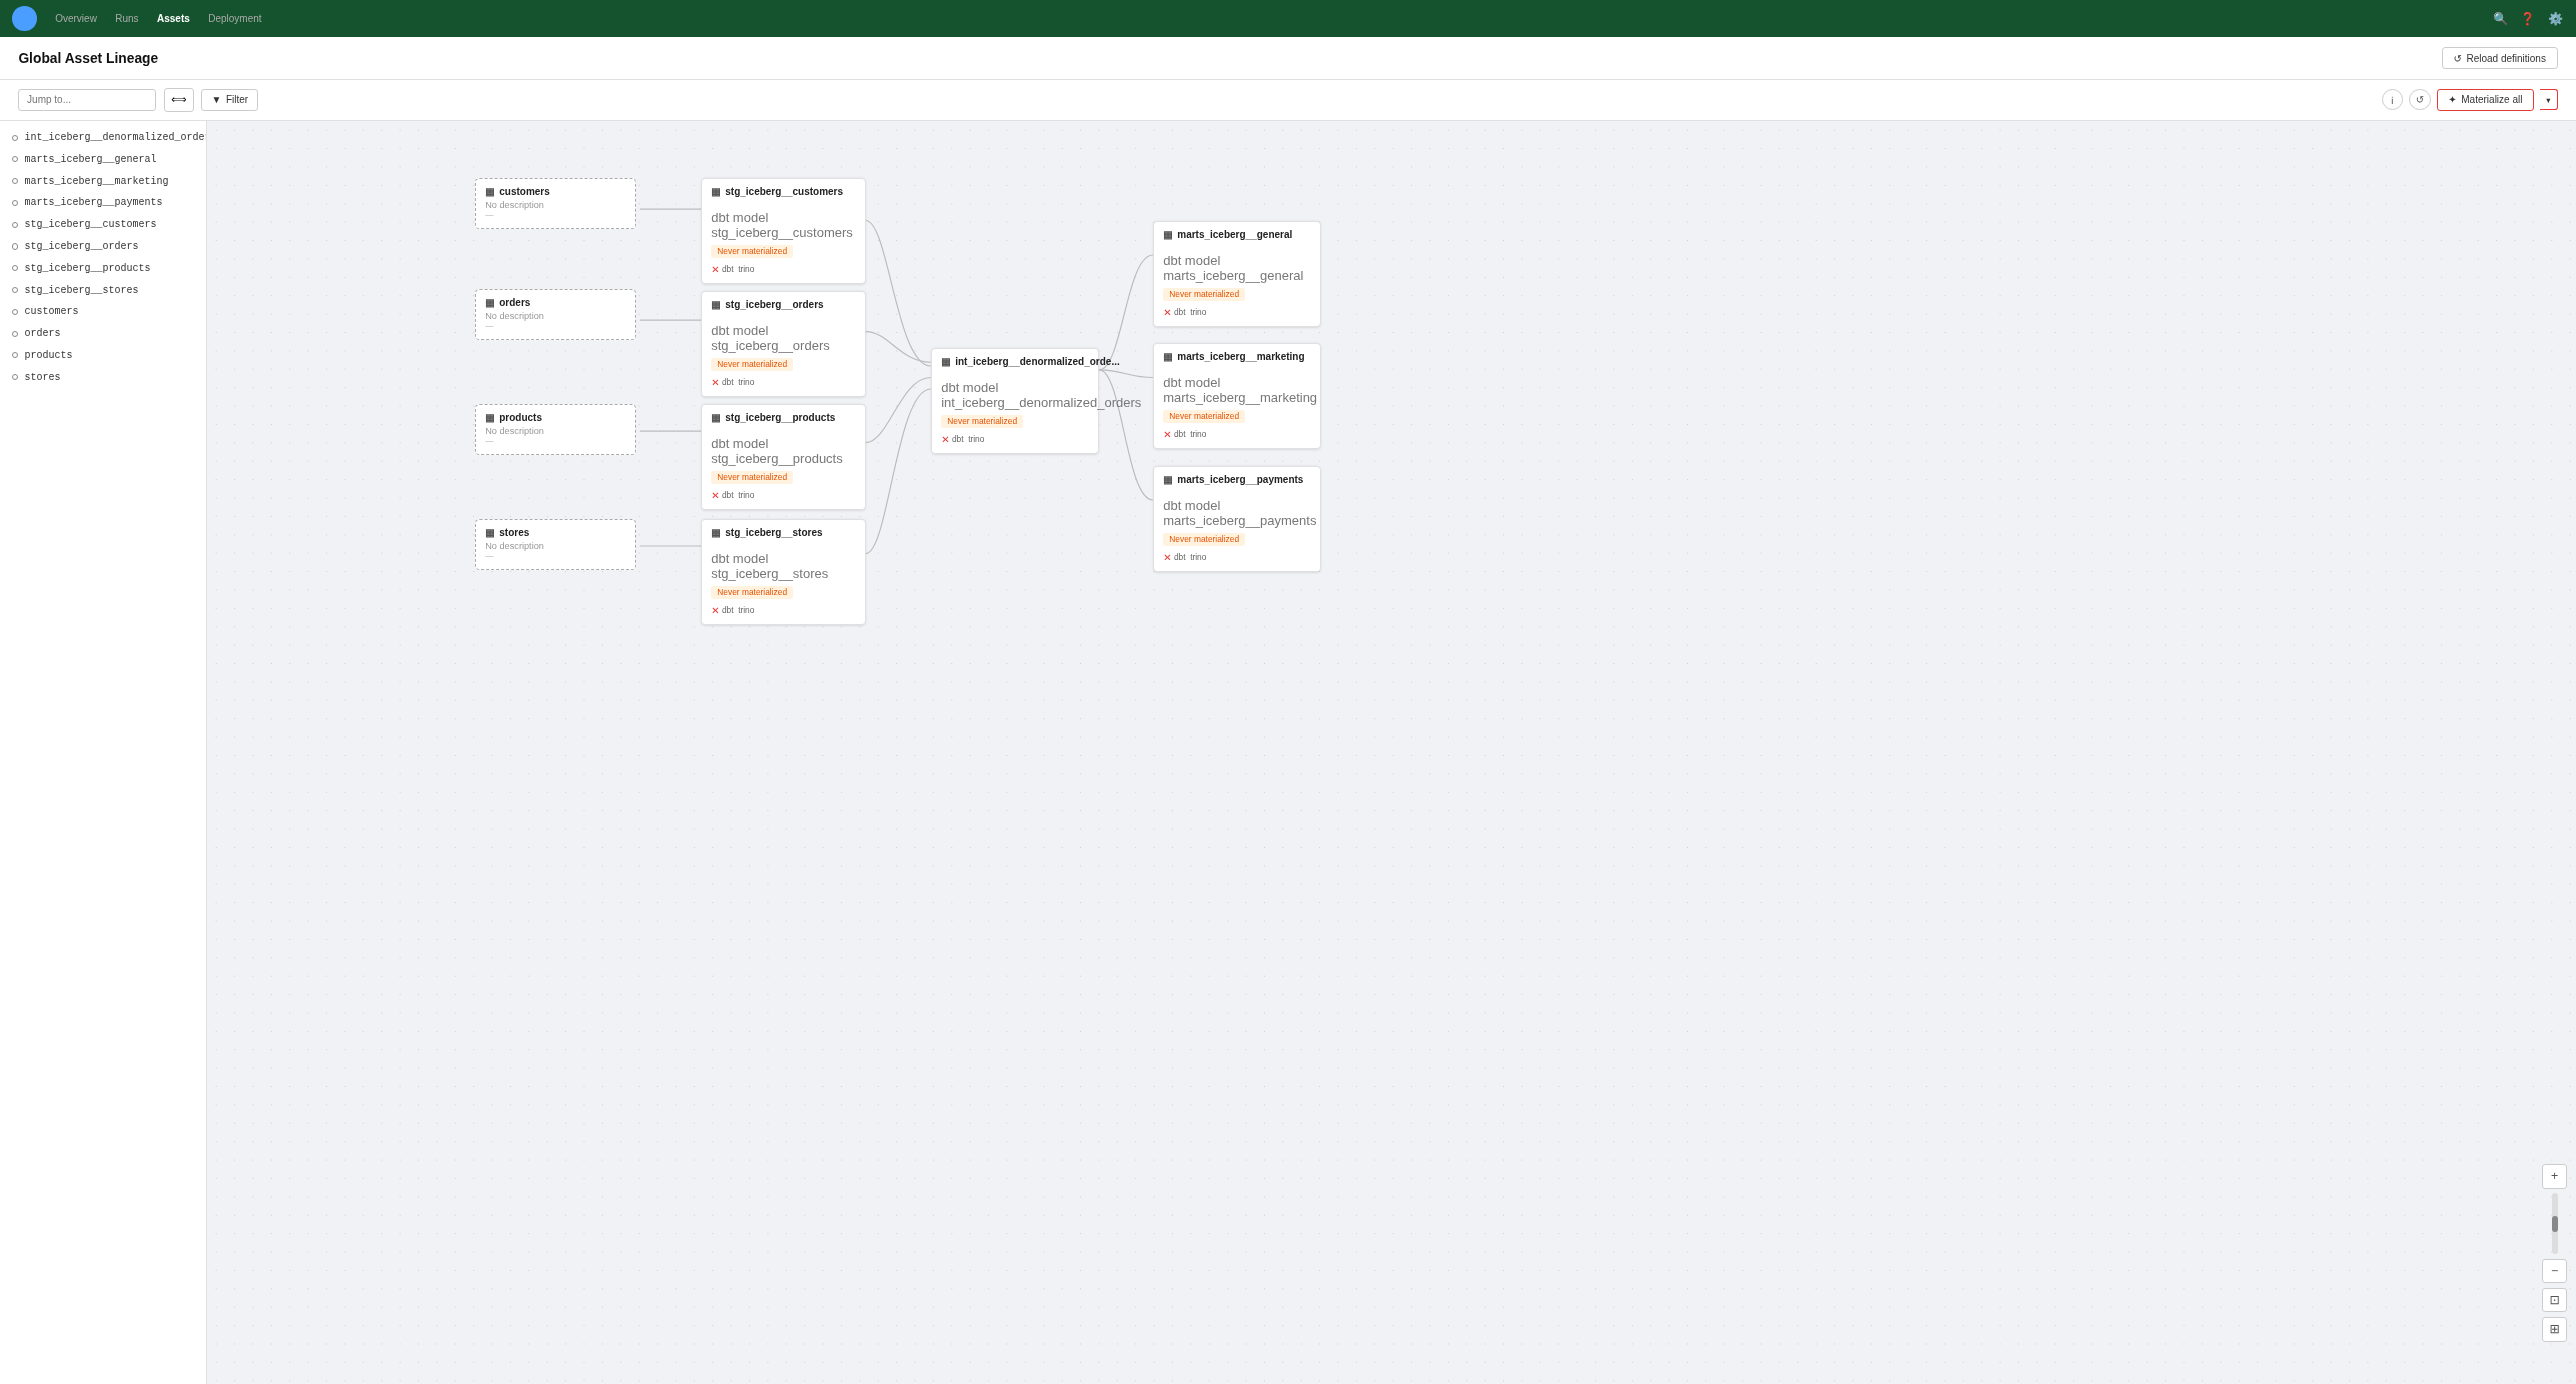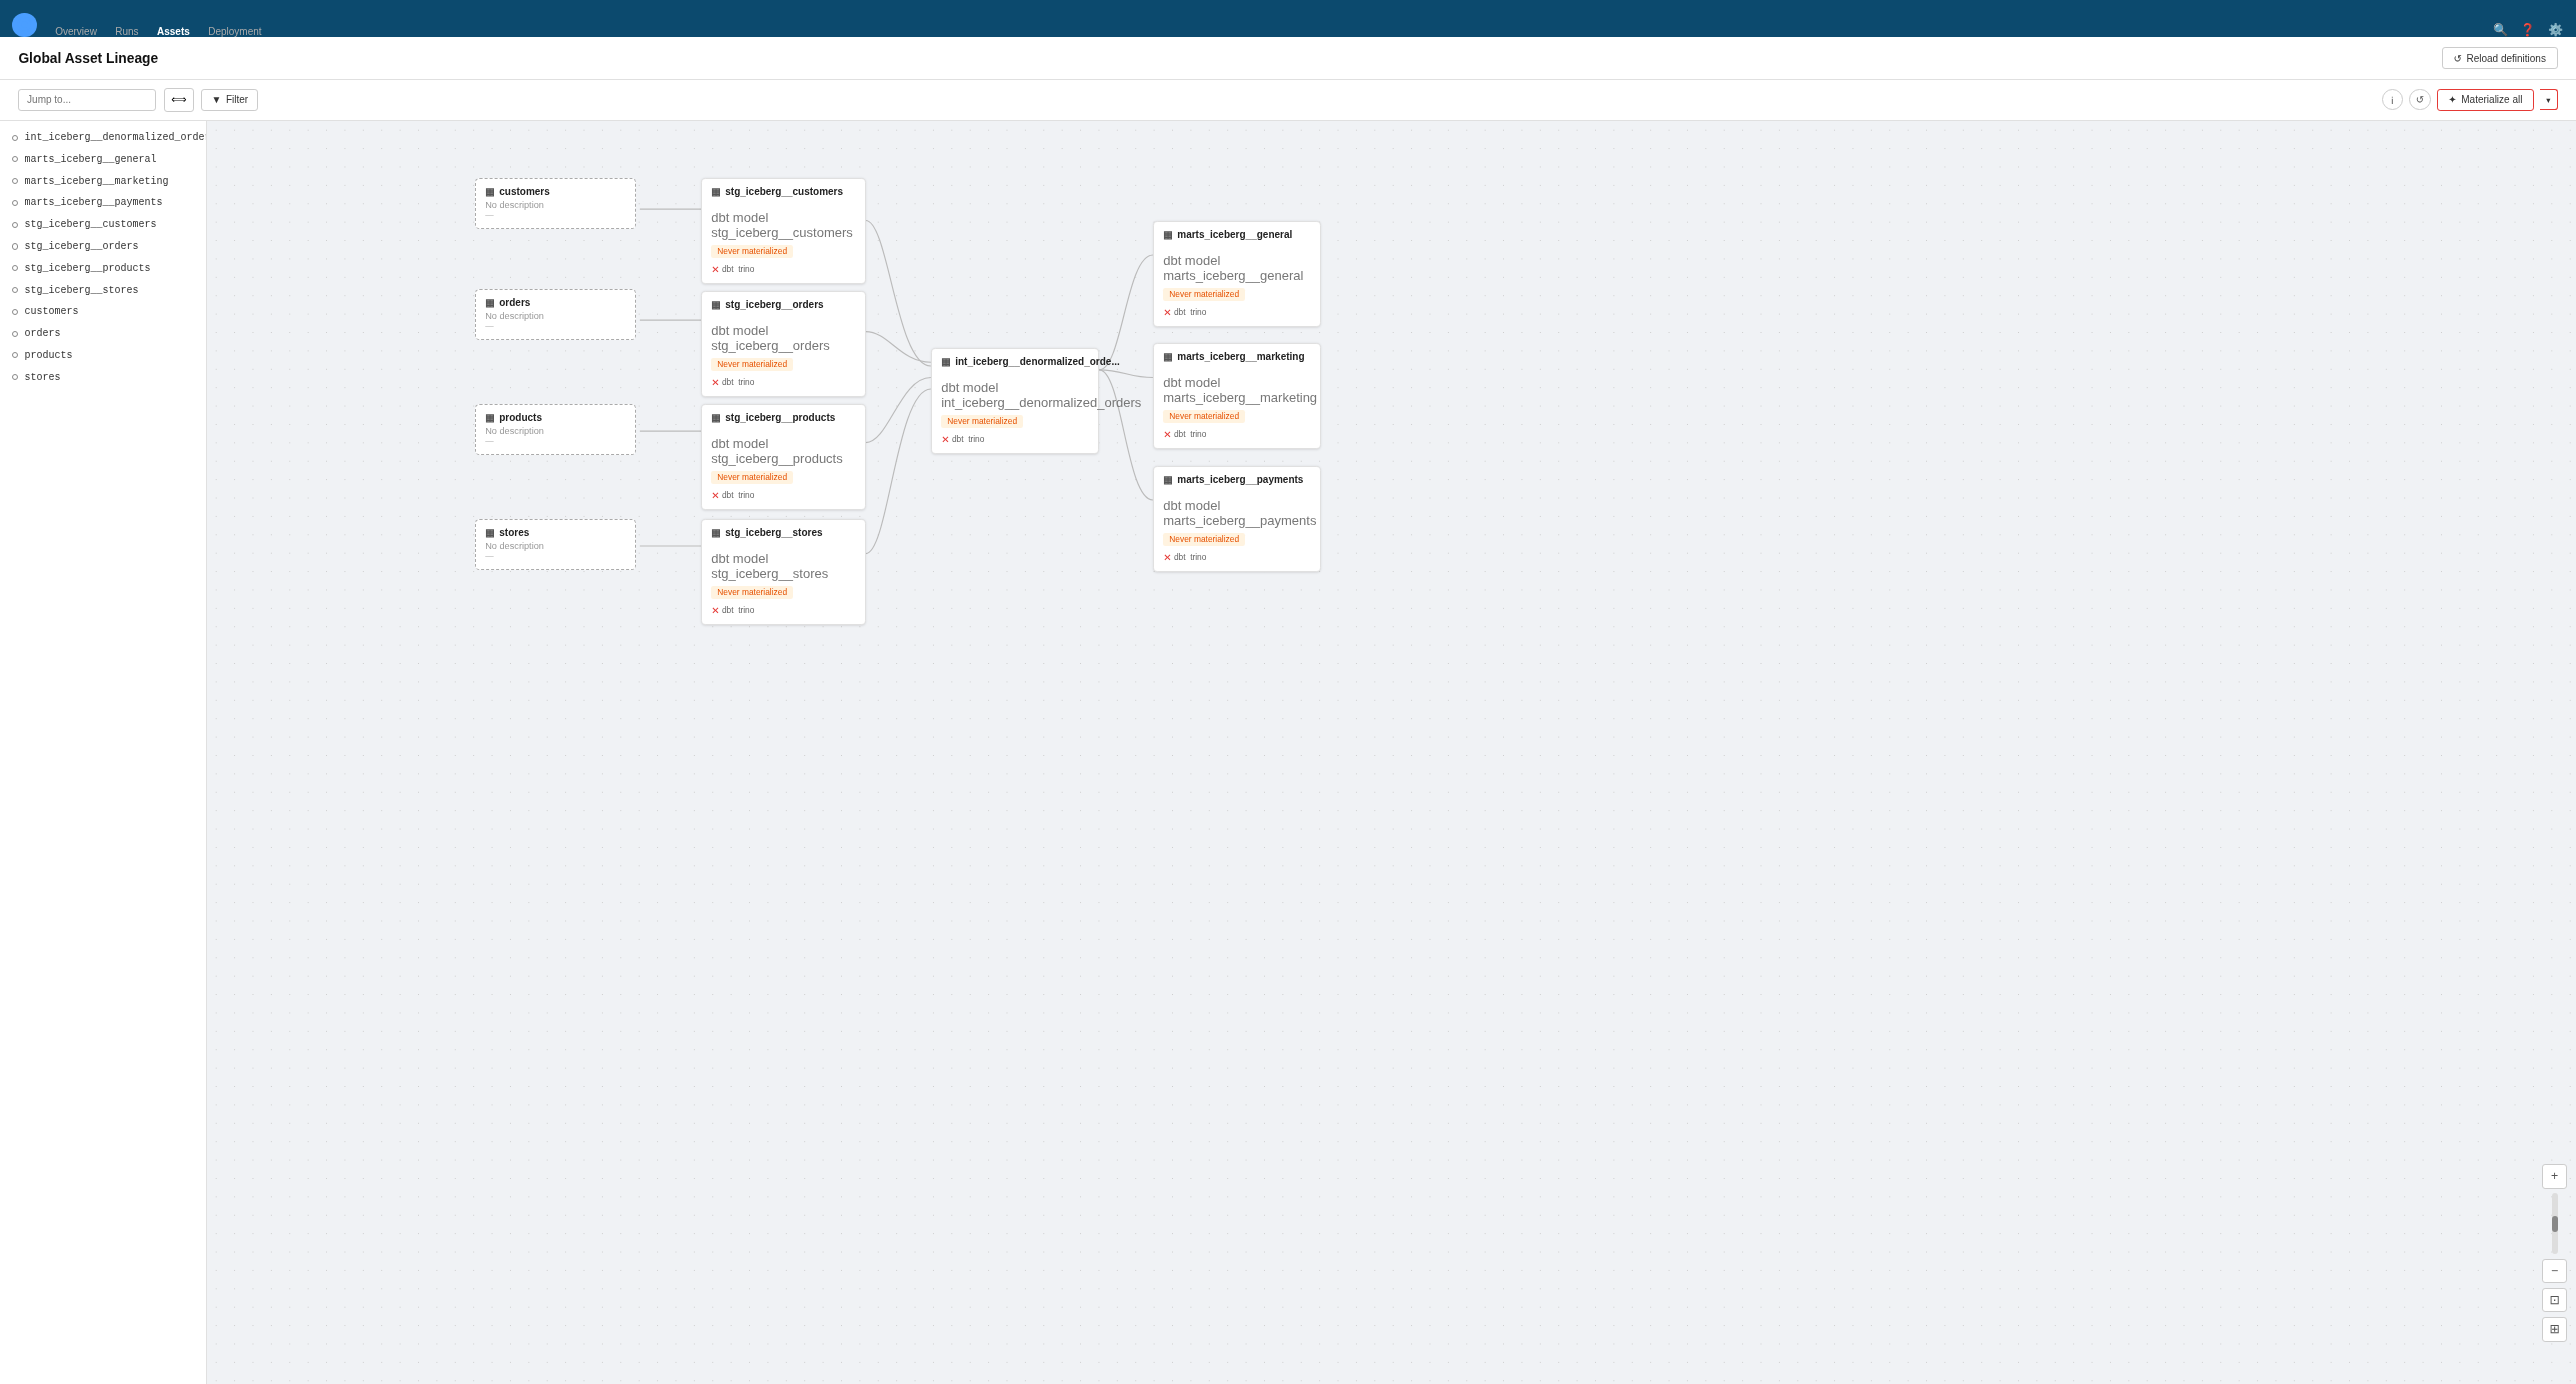--- a/index.html
+++ b/index.html
@@ -1,22 +1,22 @@
 <!DOCTYPE html>
 <html style="font-size:12.3px"><head>
   <meta charset="utf-8">
   <style>
     * { box-sizing: border-box; margin: 0; padding: 0; }
     body { font-family: -apple-system, BlinkMacSystemFont, 'Segoe UI', sans-serif; background: #f5f5f5; height: 100vh; overflow: hidden; }
 
     
     .topnav {
-      background: #0c4a6e;
+      background: #14532d;
       display: flex;
-      align-items: flex-end;
+      align-items: center;
       height: 37px;
       padding: 0 12.3px;
       gap: 12.3px;
       color: #ccc;
     }
     .topnav-logo { width: 24.5px; height: 24.5px; background: #4a9eff; border-radius: 50%; display: flex; align-items: center; justify-content: center; color: white; font-weight: bold; font-size: 10.7px; }
     .topnav-links { display: flex; gap: 18.4px; margin-left: 6.1px; }
     .topnav-link { color: #aaa; font-size: 10px; cursor: pointer; text-decoration: none; }
     .topnav-link.active { color: white; font-weight: 700; }
     .topnav-spacer { flex: 1; }

